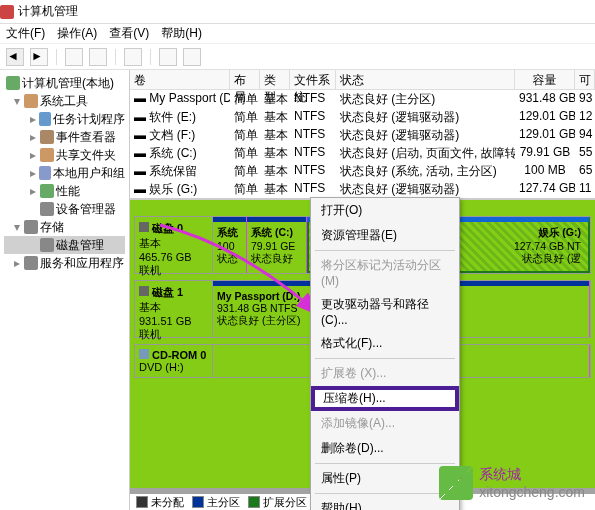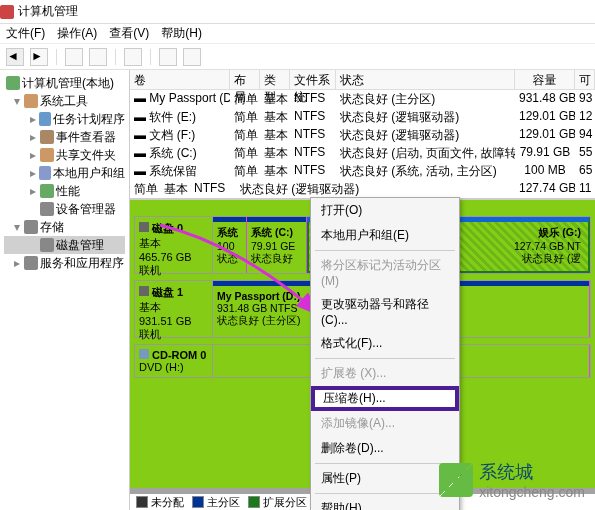--- a/index.html
+++ b/index.html
@@ -187,20 +187,21 @@
           <div class="vol-row">
             <div class="col-vol">▬ 系统保留</div>
             <div class="col-layout">简单</div>
             <div class="col-type">基本</div>
             <div class="col-fs">NTFS</div>
             <div class="col-status">状态良好 (系统, 活动, 主分区)</div>
             <div class="col-cap">100 MB</div>
             <div class="col-free">65</div>
           </div>
           <div class="vol-row">
+            <div class="col-vol">▬ 娱乐 (G:)</div>
             <div class="col-layout">简单</div>
             <div class="col-type">基本</div>
             <div class="col-fs">NTFS</div>
             <div class="col-status">状态良好 (逻辑驱动器)</div>
             <div class="col-cap">127.74 GB</div>
             <div class="col-free">11</div>
           </div>
         </div>
     </div>
 
@@ -260,21 +261,21 @@
       <span><span class="sw" style="background:#003399"></span><span>主分区</span></span>
       <span><span class="sw" style="background:#1a7a1a"></span><span>扩展分区</span></span>
       <span><span class="sw" style="background:#3a9a3a"></span><span>可用空间</span></span>
       <span><span class="sw" style="background:#1164d4"></span><span>逻辑驱动器</span></span>
     </div>
   </div>
 </div>
 
 <div class="ctx-menu">
   <div class="ctx-item">打开(O)</div>
-  <div class="ctx-item">本地用户和组(E)</div>
+  <div class="ctx-item">资源管理器(E)</div>
   <div class="ctx-sep"></div>
   <div class="ctx-item disabled">将分区标记为活动分区(M)</div>
   <div class="ctx-item">更改驱动器号和路径(C)...</div>
   <div class="ctx-item">格式化(F)...</div>
   <div class="ctx-sep"></div>
   <div class="ctx-item disabled">扩展卷 (X)...</div>
   <div class="ctx-item hi">压缩卷(H)...</div>
   <div class="ctx-item disabled">添加镜像(A)...</div>
   <div class="ctx-item">删除卷(D)...</div>
   <div class="ctx-sep"></div>
@@ -288,16 +289,16 @@
       <marker id="ah" markerWidth="10" markerHeight="10" refX="8" refY="3" orient="auto">
         <path d="M0,0 L9,3 L0,6 Z" fill="#d631d6"></path>
       </marker>
     </defs>
   <path d="M10,10 Q90,30 170,100" stroke="#d631d6" stroke-width="3" fill="none" marker-end="url(#ah)"></path>
 </svg>
 
 <div class="watermark">
   <div class="wm-logo"></div>
   <div>
-    <div style="font-size:18px;color:#0c4a6e">系统城</div>
+    <div style="font-size:14px;color:#a21caf">系统城</div>
     <div style="font-size:14px">xitongcheng.com</div>
   </div>
 </div>
 
 </body></html>

